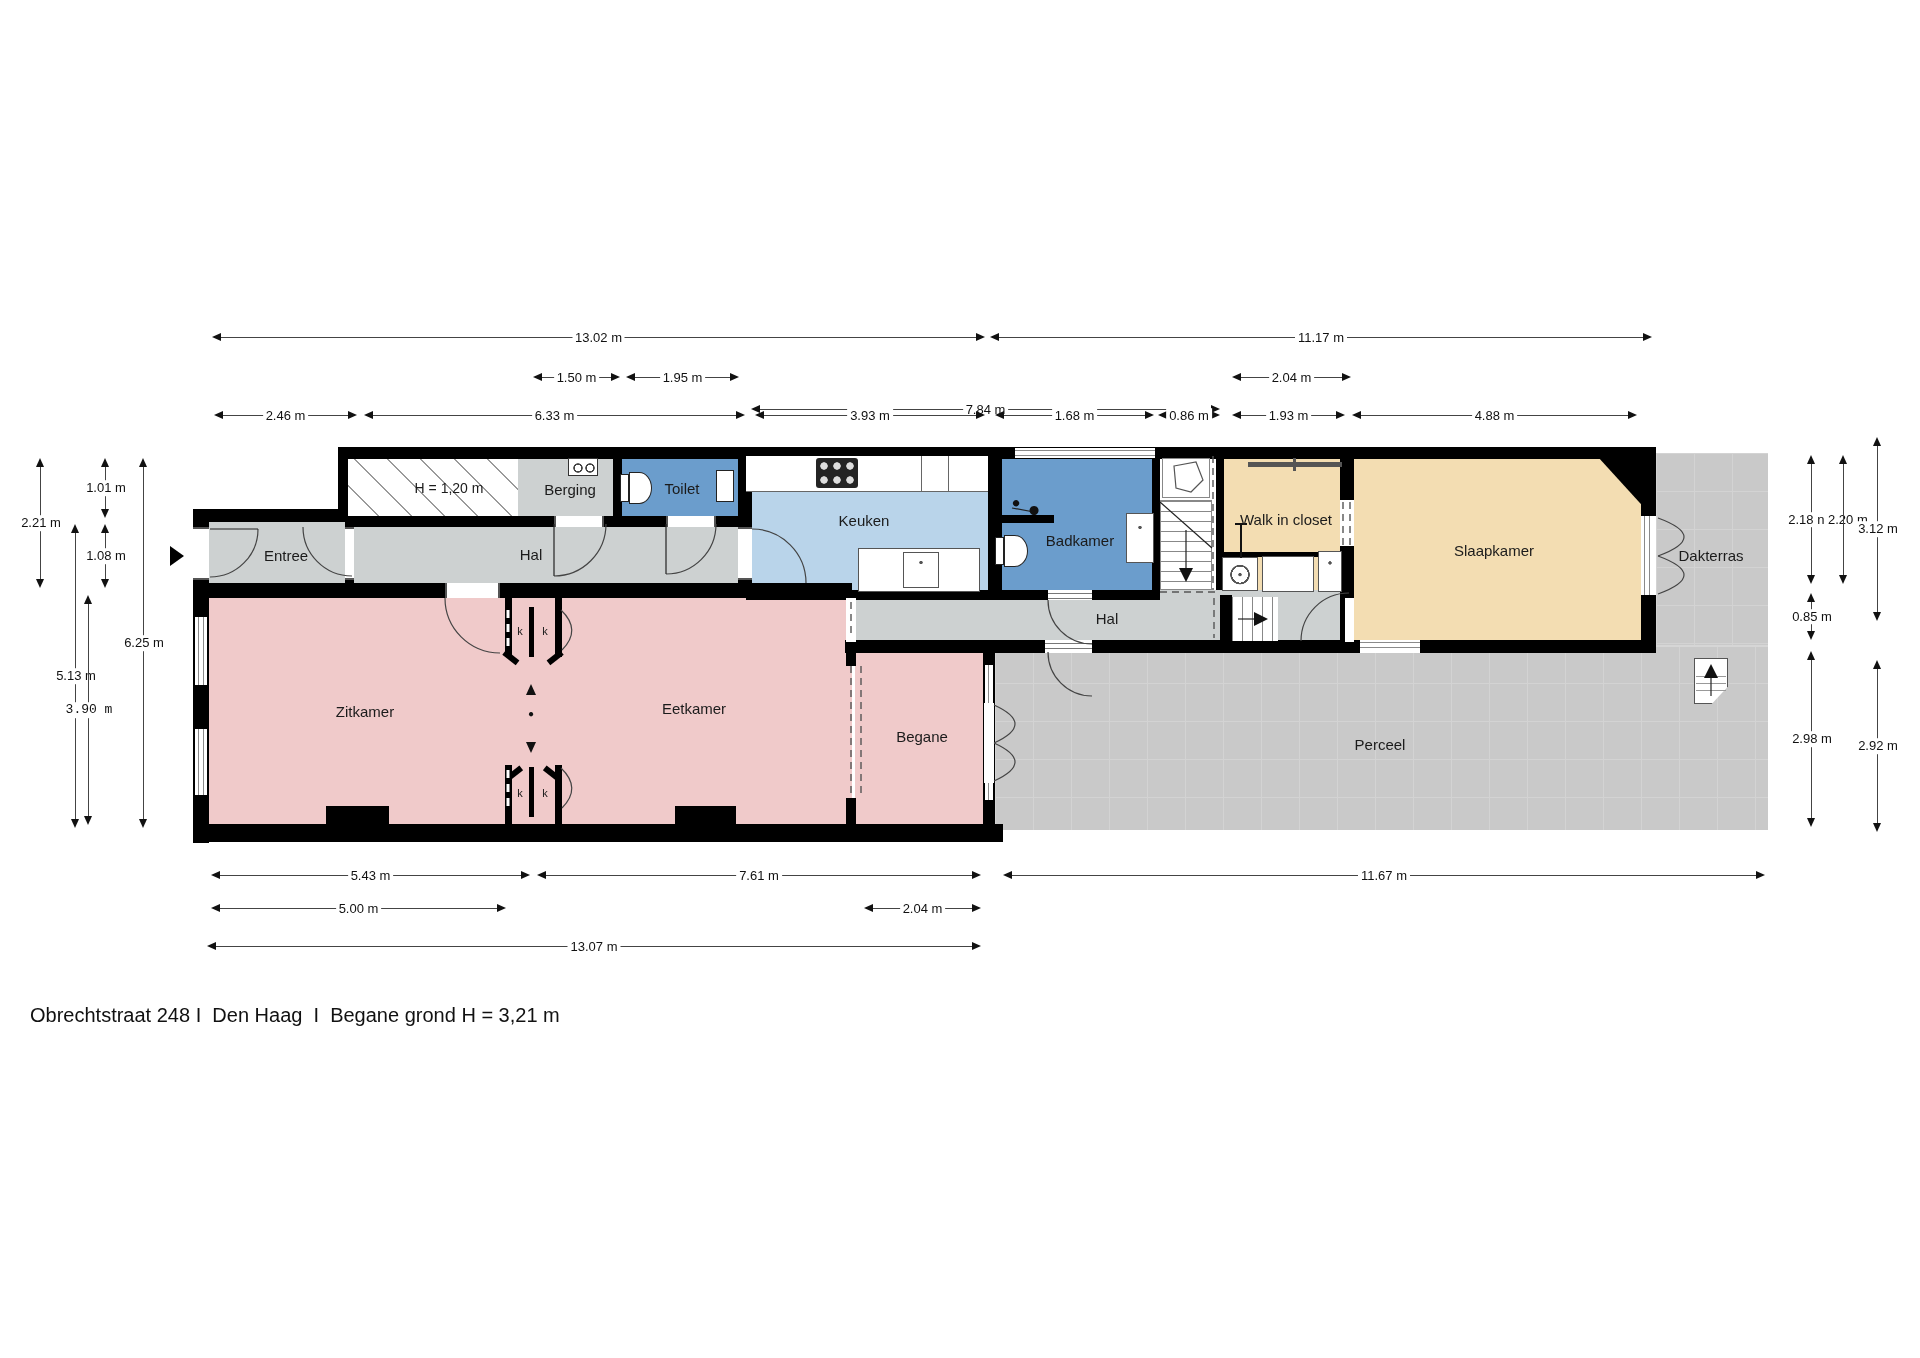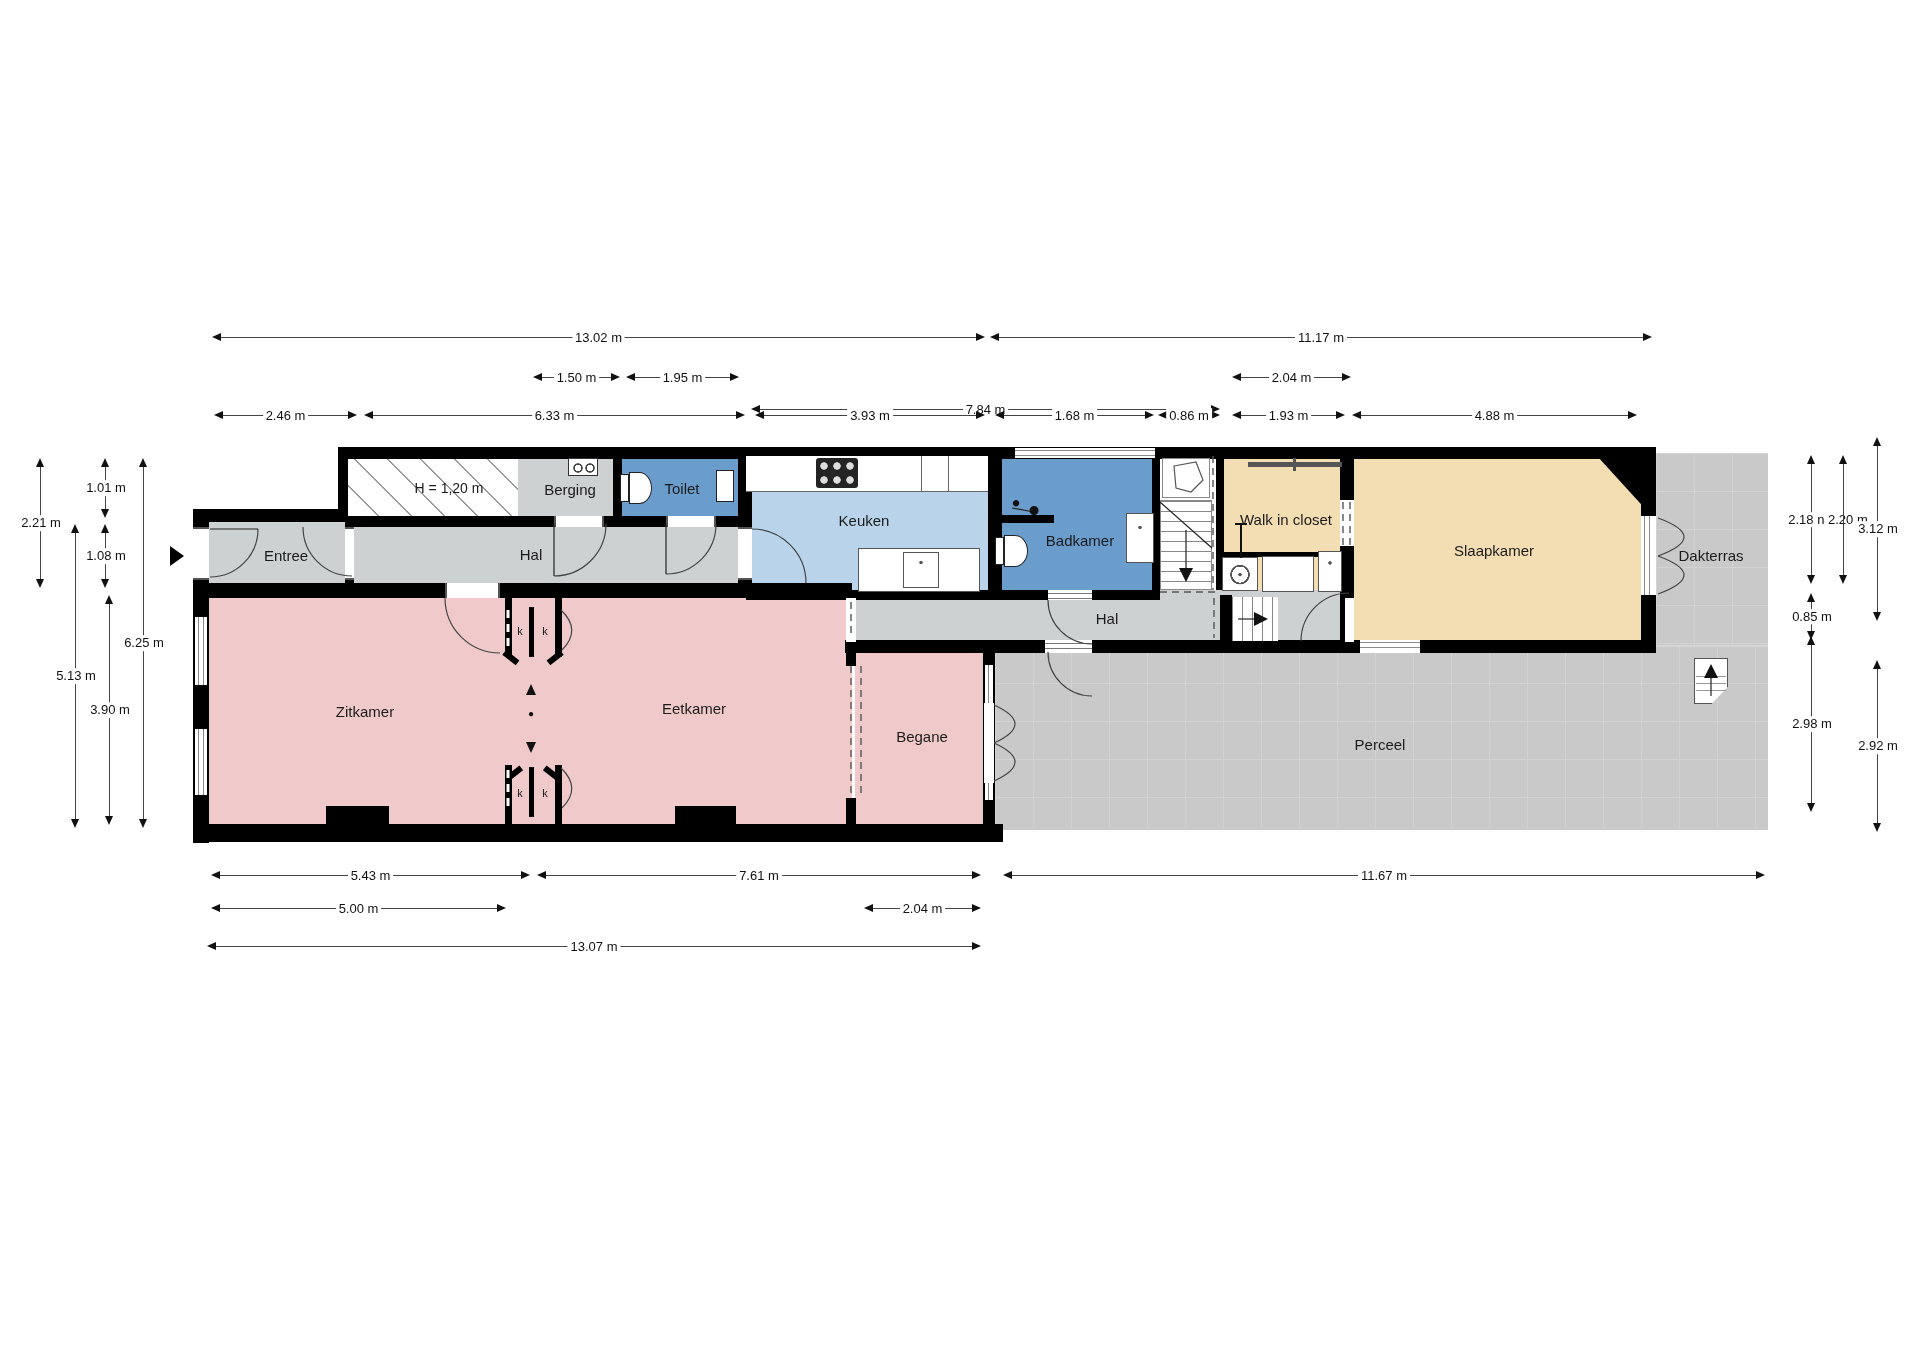--- a/index.html
+++ b/index.html
@@ -398,21 +398,21 @@
         <i class="ah ah-u"></i>
         <i class="ah ah-d"></i>
         <span class="chip">6.25 m</span>
       </div>
       <div class="dim" style="left: 68px; top: 524px; width: 16px; height: 304px;">
         <i class="dl-v"></i>
         <i class="ah ah-u"></i>
         <i class="ah ah-d"></i>
         <span class="chip">5.13 m</span>
       </div>
-      <div class="dim" style="left: 102px; top: 595px; width: 16px; height: 230px;">
+      <div class="dim" style="left: 81px; top: 595px; width: 16px; height: 230px; font-family: Liberation Mono, monospace;">
         <i class="dl-v"></i>
         <i class="ah ah-u"></i>
         <i class="ah ah-d"></i>
         <span class="chip">3.90 m</span>
       </div>
       <div class="dim" style="left: 1804px; top: 455px; width: 16px; height: 129px;">
         <i class="dl-v"></i>
         <i class="ah ah-u"></i>
         <i class="ah ah-d"></i>
         <span class="chip" style="left: calc(50% + 16px);">2.18 n 2.20 m</span>
@@ -427,27 +427,28 @@
         <i class="ah ah-u"></i>
         <i class="ah ah-d"></i>
         <span class="chip">3.12 m</span>
       </div>
       <div class="dim" style="left: 1804px; top: 593px; width: 16px; height: 47px;">
         <i class="dl-v"></i>
         <i class="ah ah-u"></i>
         <i class="ah ah-d"></i>
         <span class="chip">0.85 m</span>
       </div>
-      <div class="dim" style="left: 1804px; top: 636px; width: 16px; height: 176px;">
+      <div class="dim" style="left: 1804px; top: 651px; width: 16px; height: 176px;">
         <i class="dl-v"></i>
         <i class="ah ah-u"></i>
         <i class="ah ah-d"></i>
         <span class="chip">2.98 m</span>
       </div>
       <div class="dim" style="left: 1870px; top: 660px; width: 16px; height: 172px;">
         <i class="dl-v"></i>
         <i class="ah ah-u"></i>
         <i class="ah ah-d"></i>
         <span class="chip">2.92 m</span>
       </div>
     </div>
 
+  <div id="title">Obrechtstraat 248 I  Den Haag  I  Begane grond H = 3,21 m</div>
 </div>
 
 </body></html>

